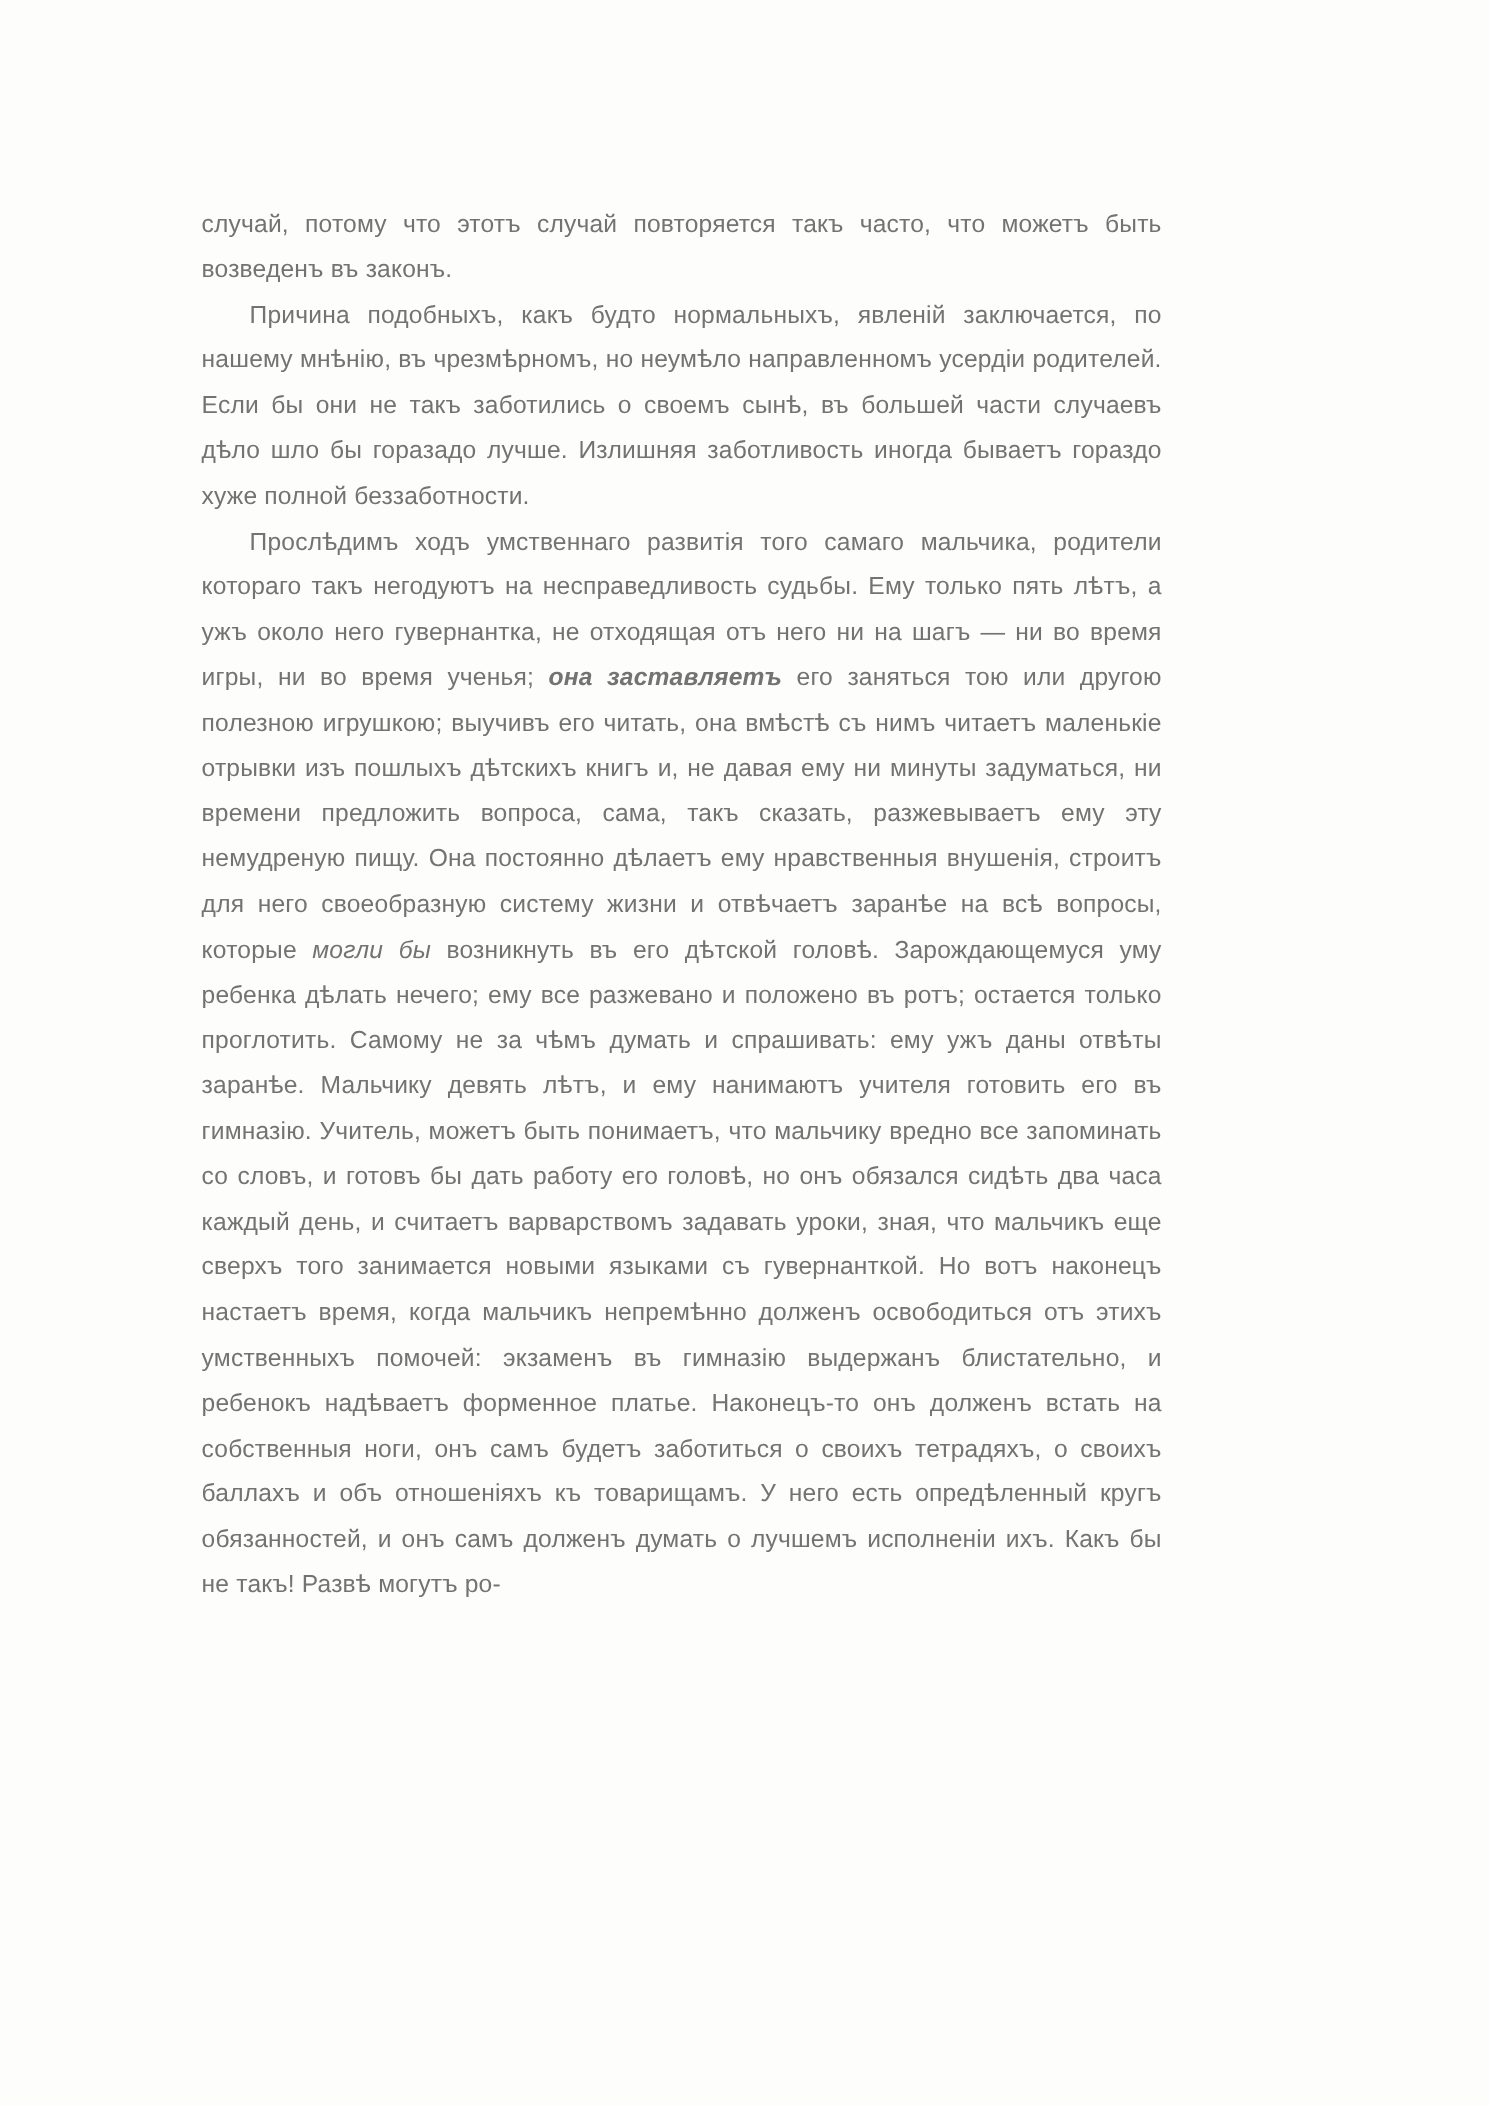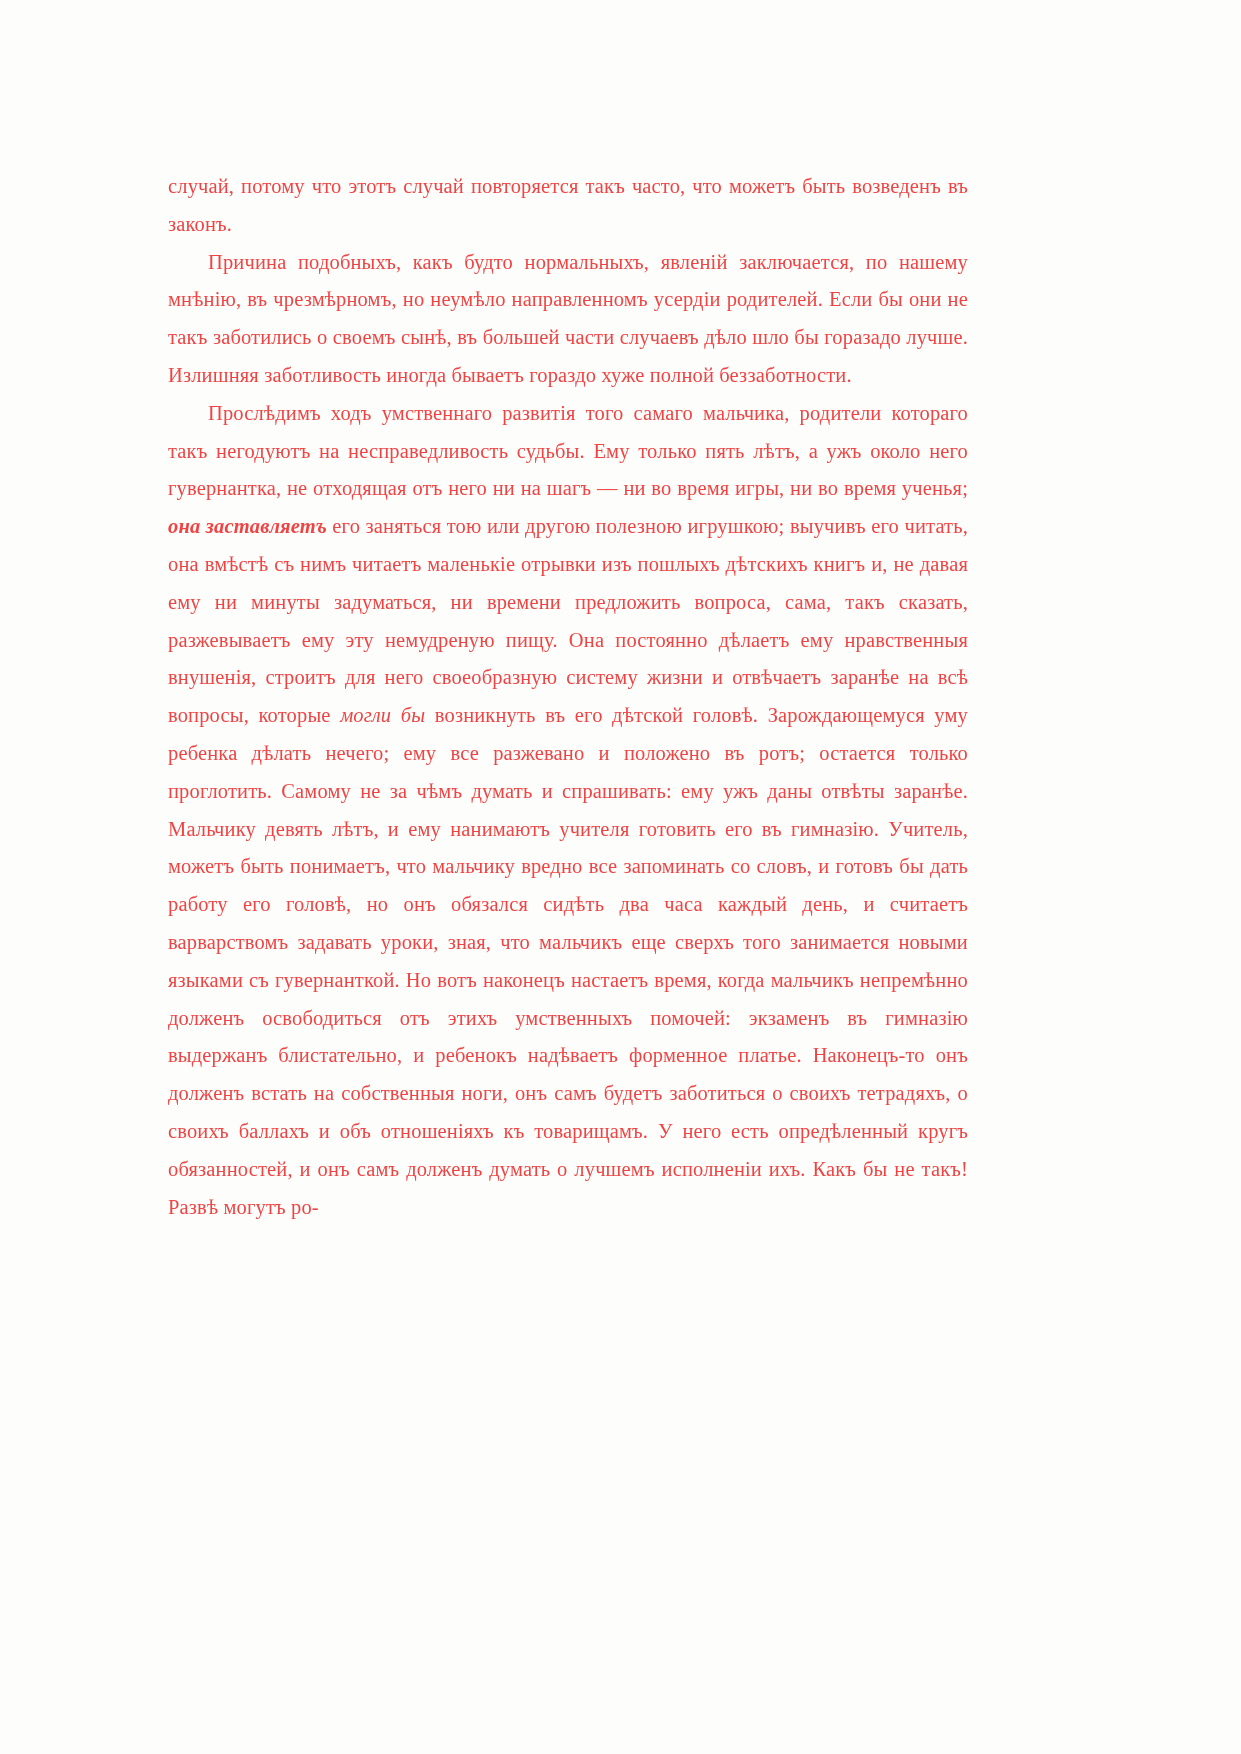--- a/index.html
+++ b/index.html
@@ -13,24 +13,24 @@
     height: 1754px;
     background: #fdfdfb;
     overflow: hidden;
     box-sizing: border-box;
   }
   .text-block {
     position: absolute;
     left: 168px;
     top: 168px;
     width: 800px;
-    font-family: Liberation Serif, serif;
+    font-family: Liberation Sans, sans-serif;
     font-size: 20.5px;
     line-height: 37.8px;
-    color: #ef4444;
+    color: #737373;
     text-align: justify;
     text-justify: inter-word;
     letter-spacing: 0.15px;
   }
   .para {
     margin: 0;
     text-indent: 0;
   }
   .para.indent {
     text-indent: 40px;

